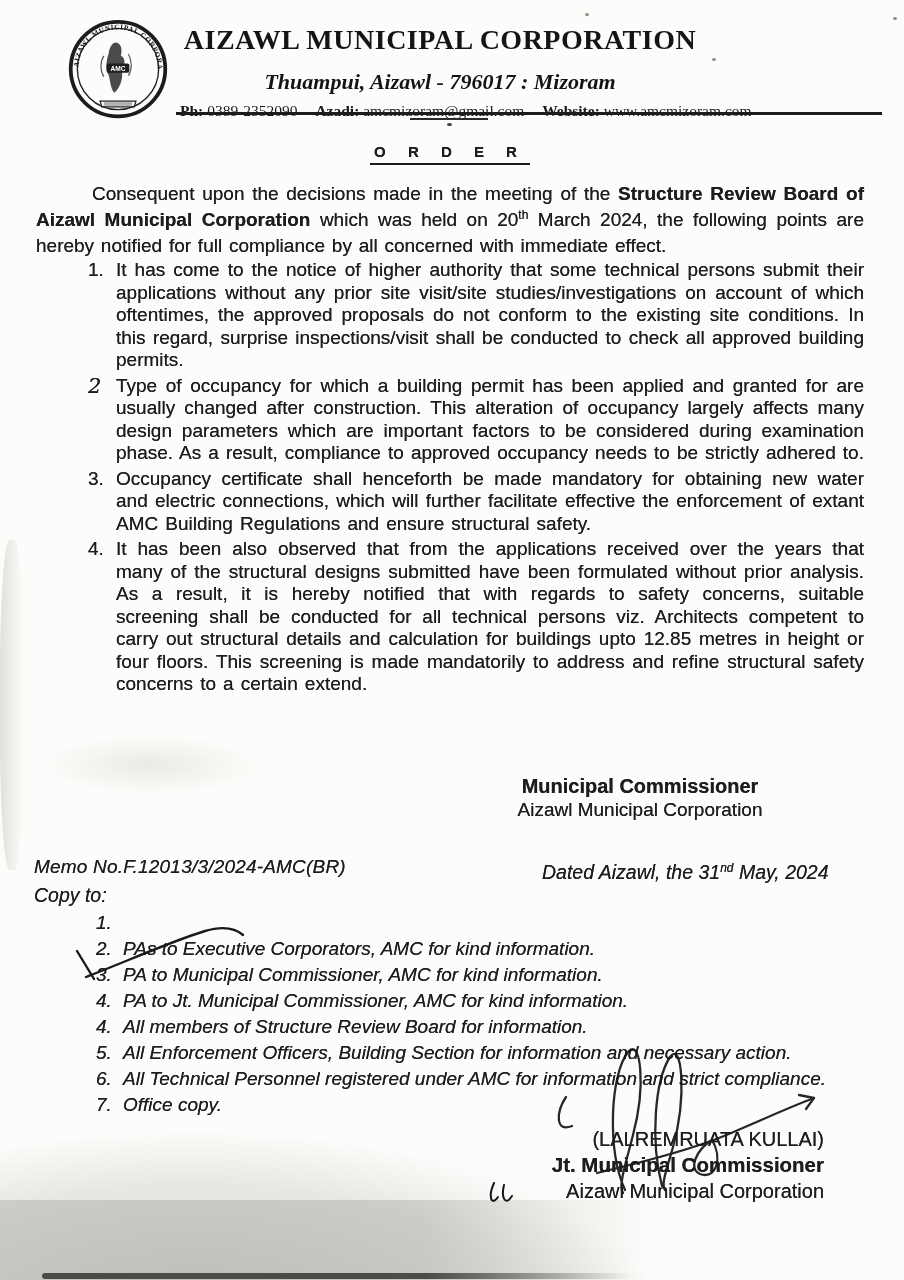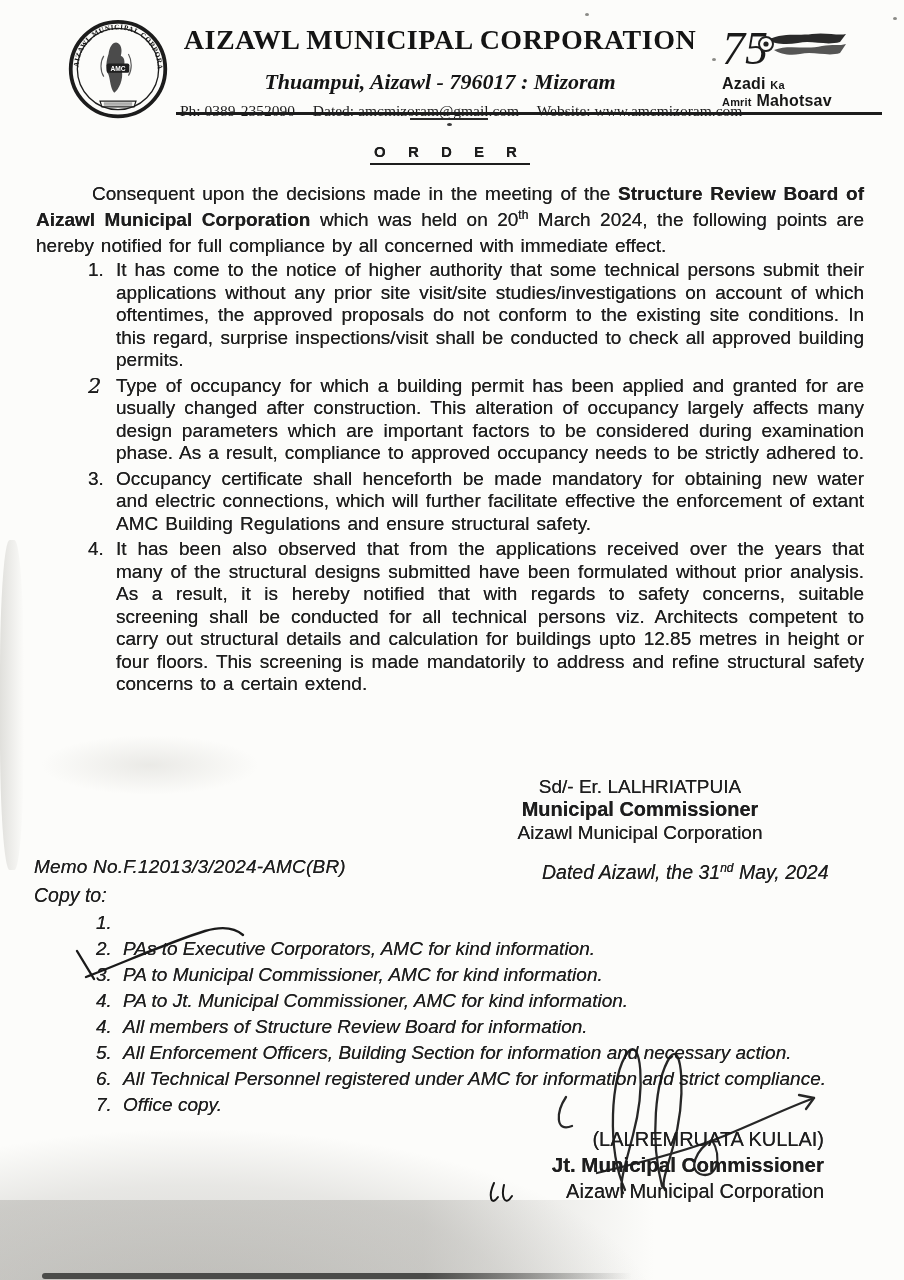--- a/index.html
+++ b/index.html
@@ -20,21 +20,21 @@
   .strip{position:absolute;left:42px;bottom:1px;width:590px;height:6px;border-radius:3px;
     background:linear-gradient(to right,#4b4b49 65%, rgba(75,75,73,0));}
   .speck{position:absolute;width:4px;height:3px;border-radius:50%;background:#8a8a86;}
   
   .seal{position:absolute;left:64px;top:18px;width:108px;height:104px;}
   .head-center{position:absolute;left:180px;top:24px;width:520px;text-align:center;
     font-family:"Liberation Serif",serif;color:#141414;}
   .org{font-size:28px;font-weight:bold;letter-spacing:.5px;white-space:nowrap;}
   .addr{font-size:22px;font-weight:bold;font-style:italic;margin-top:13px;white-space:nowrap;}
   .contact{font-size:15.5px;margin-top:7px;white-space:nowrap;color:#1a1a1a;}
-  .contact .b{font-weight:normal;}
+  .contact .b{font-weight:bold;}
   .contact .gap{display:inline-block;width:14px;}
   .azadi{position:absolute;left:722px;top:26px;width:170px;color:#161616;}
   .azadi .aztxt{font-size:16px;line-height:15px;font-weight:bold;letter-spacing:.2px;}
   .azadi .sm{font-size:11px;}
   .rule{position:absolute;left:176px;top:112px;width:706px;height:3px;background:#1c1c1c;}
   .rule-short{position:absolute;left:410px;top:118px;width:78px;height:2px;background:#2a2a2a;}
   .rule-dot{position:absolute;left:447px;top:123px;width:5px;height:3px;background:#3a3a3a;border-radius:50%;}
   
   .btxt{text-shadow:0 0 .45px rgba(20,20,20,.85);}
   h1.title{position:absolute;left:36px;top:143px;width:828px;margin:0;text-align:center;
@@ -92,44 +92,27 @@
     <path d="M36 88 L74 88 L72 94 L38 94 Z" fill="none" stroke="#1c1c1c" stroke-width="1.3"></path>
     <path d="M40 90 h30 M40 92 h30" stroke="#444" stroke-width=".8"></path>
   </svg>
 
   <div class="head-center">
     <div class="org">AIZAWL MUNICIPAL CORPORATION</div>
     <div class="addr">Thuampui, Aizawl - 796017 : Mizoram</div>
     <div class="contact">
       <span class="b">Ph:</span>
       <span>0389-2352090</span><span class="gap"></span>
-      <span class="b">Dated:</span>
+      <span class="b">Azadi:</span>
       <span>amcmizoram@gmail.com</span><span class="gap"></span>
       <span class="b">Website:</span>
       <span>www.amcmizoram.com</span>
     </div>
   </div>
 
-  <div class="azadi">
-    <svg width="150" height="46" viewBox="0 0 150 46">
-      <text x="0" y="38" font-size="46" font-style="italic" font-family="Liberation Serif, serif" fill="#1a1a1a">75</text>
-      <path d="M46 14 C60 6 76 10 90 8 C104 6 116 10 124 8 L118 16 C104 20 90 14 76 17 C64 19 52 18 46 14 Z" fill="#2a2a2a"></path>
-      <path d="M52 24 C66 18 84 24 100 20 C110 18 118 20 124 18 L118 27 C106 31 92 25 78 28 C68 30 58 28 52 24 Z" fill="#2a2a2a" opacity=".8"></path>
-      <circle cx="44" cy="18" r="7" fill="#fdfdfb" stroke="#222" stroke-width="2"></circle>
-      <circle cx="44" cy="18" r="2.6" fill="#222"></circle>
-    </svg>
-    <div class="aztxt">
-      <span>Azadi</span>
-      <span class="sm">Ka</span>
-    </div>
-    <div class="aztxt">
-      <span class="sm">Amrit</span>
-      <span>Mahotsav</span>
-    </div>
-  </div>
 
   <div class="rule"></div>
   <div class="rule-short"></div>
   <div class="rule-dot"></div>
 
   <h1 class="title btxt"><span>O R D E R</span></h1>
 
   <p class="intro btxt"><span>Consequent upon the decisions made in the meeting of the </span><b>Structure Review Board of Aizawl Municipal Corporation</b><span> which was held on 20</span><sup>th</sup><span> March 2024, the following points are hereby notified for full compliance by all concerned with immediate effect.</span></p>
 
   <div class="items btxt">
@@ -145,21 +128,20 @@
         <span class="num">3.</span>
         <span class="txt">Occupancy certificate shall henceforth be made mandatory for obtaining new water and electric connections, which will further facilitate effective the enforcement of extant AMC Building Regulations and ensure structural safety.</span>
       </div>
       <div class="item">
         <span class="num">4.</span>
         <span class="txt">It has been also observed that from the applications received over the years that many of the structural designs submitted have been formulated without prior analysis. As a result, it is hereby notified that with regards to safety concerns, suitable screening shall be conducted for all technical persons viz. Architects competent to carry out structural details and calculation for buildings upto 12.85 metres in height or four floors. This screening is made mandatorily to address and refine structural safety concerns to a certain extend.</span>
       </div>
   </div>
 
   <div class="sd btxt">
-    <div>Sd/- Er. LALHRIATPUIA</div>
     <div class="bold">Municipal Commissioner</div>
     <div>Aizawl Municipal Corporation</div>
   </div>
 
   <div class="memo btxt">Memo No.F.12013/3/2024-AMC(BR)</div>
   <div class="date btxt"><span>Dated Aizawl, the 31</span><sup>nd</sup><span> May, 2024</span></div>
 
   <div class="copyto btxt">Copy to:</div>
   <div class="copylist btxt">
     <div class="citem">

